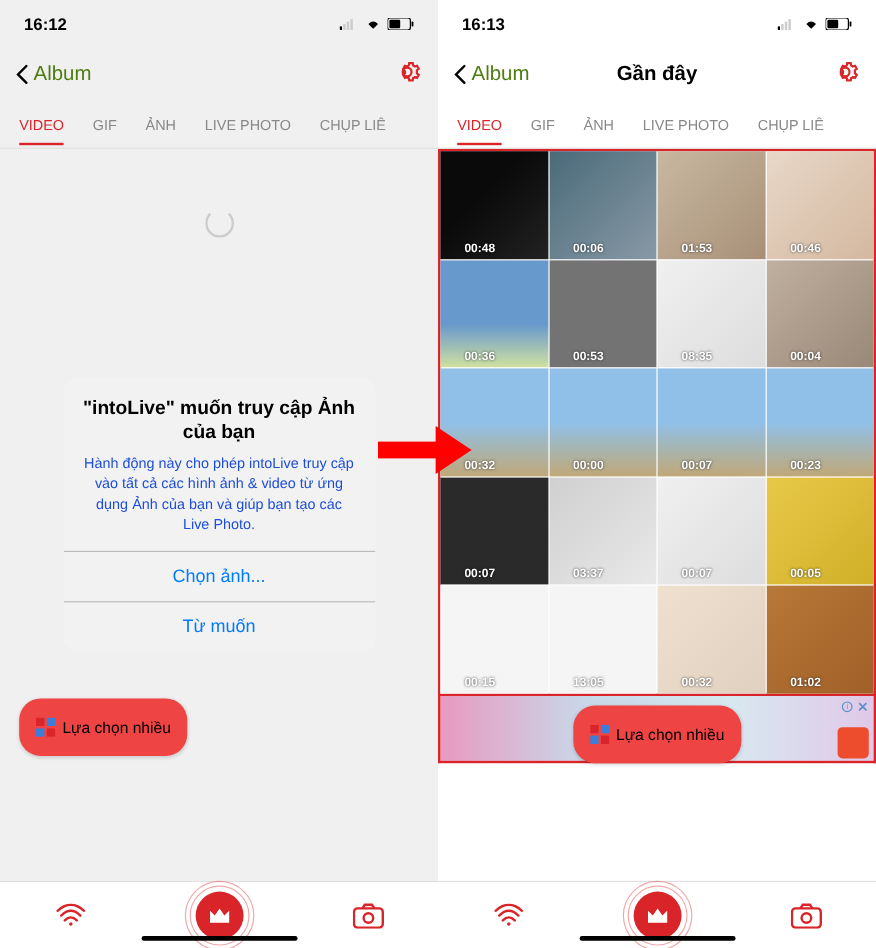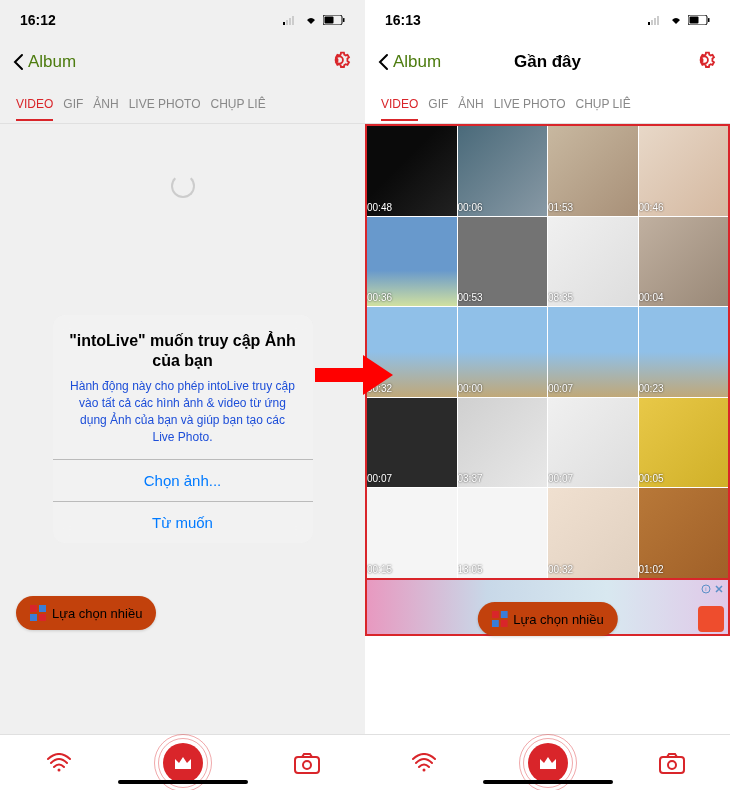--- a/index.html
+++ b/index.html
@@ -5,48 +5,48 @@
     * { margin: 0; padding: 0; box-sizing: border-box; font-family: -apple-system, BlinkMacSystemFont, sans-serif; }
     body { width: 730px; height: 790px; display: flex; background: #fff; position: relative; }
     .screen { width: 365px; height: 790px; position: relative; background: #fff; display: flex; flex-direction: column; }
     .screen-left { background: #f0f0f0; }
     .status-bar { height: 40px; display: flex; justify-content: space-between; align-items: center; padding: 0 20px; font-size: 14px; font-weight: 600; }
     .status-bar .right { display: flex; gap: 4px; align-items: center; font-size: 12px; }
     .nav-bar { height: 44px; display: flex; align-items: center; justify-content: space-between; padding: 0 12px; }
     .nav-back { display: flex; align-items: center; gap: 4px; font-size: 17px; color: #4d7c0f; }
     .nav-title { font-size: 17px; font-weight: 600; position: absolute; left: 50%; transform: translateX(-50%); }
     .gear-icon { color: #d9252a; }
-    .tabs { height: 40px; display: flex; align-items: center; gap: 10px; padding: 0 16px; border-bottom: 1px solid #e0e0e0; font-size: 12px; font-weight: 500; color: #888; overflow: hidden; white-space: nowrap; }
+    .tabs { height: 40px; display: flex; align-items: center; gap: 24px; padding: 0 16px; border-bottom: 1px solid #e0e0e0; font-size: 12px; font-weight: 500; color: #888; overflow: hidden; white-space: nowrap; }
     .tab { padding: 10px 0; position: relative; }
     .tab.active { color: #d9252a; }
     .tab.active::after { content: ''; position: absolute; bottom: 0; left: 0; right: 0; height: 2px; background: #d9252a; }
     .content { flex: 1; position: relative; overflow: hidden; }
     .spinner-wrap { padding-top: 50px; text-align: center; }
     .spinner { display: inline-block; width: 24px; height: 24px; border: 2px solid #ccc; border-top-color: transparent; border-radius: 50%; }
     .dialog-overlay { position: absolute; top: 0; left: 0; right: 0; bottom: 0; display: flex; align-items: center; justify-content: center; }
     .dialog { width: 260px; background: #f2f2f2ee; border-radius: 12px; backdrop-filter: blur(8px); overflow: hidden; }
     .dialog-header { padding: 16px 16px 0; text-align: center; }
     .dialog-title { font-size: 16px; font-weight: 600; line-height: 1.3; }
     .dialog-body { padding: 6px 16px 14px; text-align: center; font-size: 12px; color: #1d4ed8; line-height: 1.4; }
     .dialog-btn { border-top: 0.5px solid #bbb; height: 42px; display: flex; align-items: center; justify-content: center; font-size: 15px; color: #007aff; }
     .dialog-btn.highlighted { border: 2px solid #d9252a; margin: 0 4px; border-radius: 2px; }
-    .multi-pill { position: absolute; left: 16px; background: #c2410c; border-radius: 18px; height: 34px; display: flex; align-items: center; gap: 6px; padding: 0 14px; font-size: 13px; font-weight: 500; box-shadow: 0 1px 3px rgba(0,0,0,0.15); }
+    .multi-pill { position: absolute; left: 16px; background: #ef4444; border-radius: 18px; height: 48px; display: flex; align-items: center; gap: 6px; padding: 0 14px; font-size: 13px; font-weight: 500; box-shadow: 0 1px 3px rgba(0,0,0,0.15); }
     .left-pill { bottom: 104px; }
     .right-pill { left: 50%; transform: translateX(-50%); bottom: 98px; }
     .multi-icon { width: 16px; height: 16px; }
     .bottom-bar { height: 56px; display: flex; align-items: center; justify-content: space-around; border-top: 1px solid #e0e0e0; background: #fff; }
     .bottom-btn { color: #d9252a; display: flex; align-items: center; justify-content: center; }
     .crown-btn { width: 40px; height: 40px; border-radius: 50%; background: #d9252a; display: flex; align-items: center; justify-content: center; color: #fff; position: relative; }
     .crown-btn::before, .crown-btn::after { content: ''; position: absolute; border-radius: 50%; border: 1px solid #d9252a66; }
     .crown-btn::before { width: 48px; height: 48px; }
     .crown-btn::after { width: 56px; height: 56px; }
     .home-indicator { position: absolute; bottom: 6px; left: 50%; transform: translateX(-50%); width: 130px; height: 4px; background: #000; border-radius: 3px; }
     .grid { display: grid; grid-template-columns: repeat(4, 1fr); gap: 1px; border: 2px solid #d9252a; }
     .thumb { position: relative; aspect-ratio: 1; background: #888; overflow: hidden; }
-    .thumb-time { position: absolute; bottom: 3px; left: 0; color: #fff; font-size: 10px; font-weight: 400; text-shadow: 0 0 2px rgba(0,0,0,0.8); }
+    .thumb-time { position: absolute; bottom: 3px; left: 20px; color: #fff; font-size: 10px; font-weight: 700; text-shadow: 0 0 2px rgba(0,0,0,0.8); }
     .arrow { position: absolute; top: 350px; left: 315px; z-index: 100; }
     .bg1 { background: linear-gradient(135deg, #0a0a0a 40%, #222 100%); }
     .bg2 { background: linear-gradient(135deg, #4a6a7a, #8899a5); }
     .bg3 { background: linear-gradient(135deg, #c8b8a0, #a89078); }
     .bg4 { background: linear-gradient(135deg, #e8d8c8, #d4b8a0); }
     .bg5 { background: linear-gradient(180deg, #6899cc 60%, #d0e0a0 100%); }
     .bg6 { background: #737373; }
     .bg7 { background: linear-gradient(135deg, #f0f0f0, #ddd); }
     .bg8 { background: linear-gradient(135deg, #c0b0a0, #998877); }
     .bg9 { background: linear-gradient(180deg, #90c0e8 50%, #c0a878 100%); }

